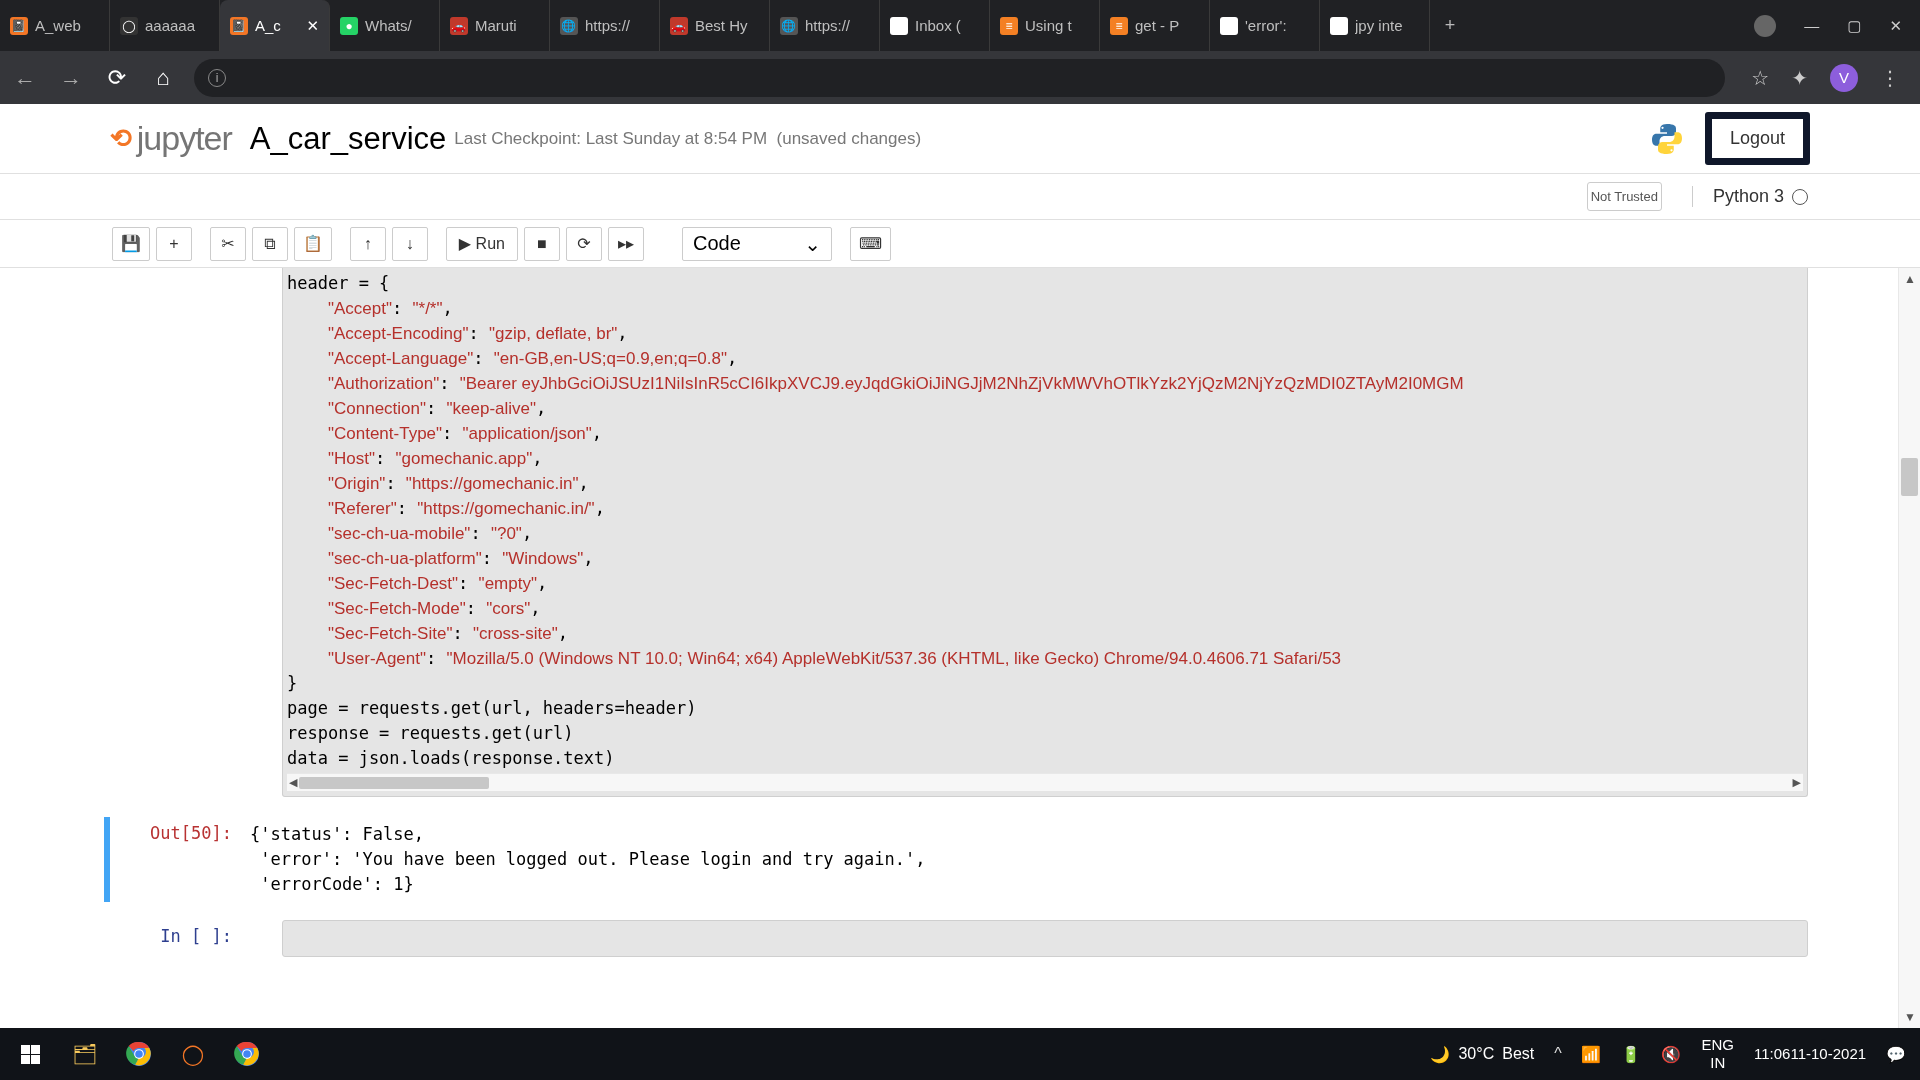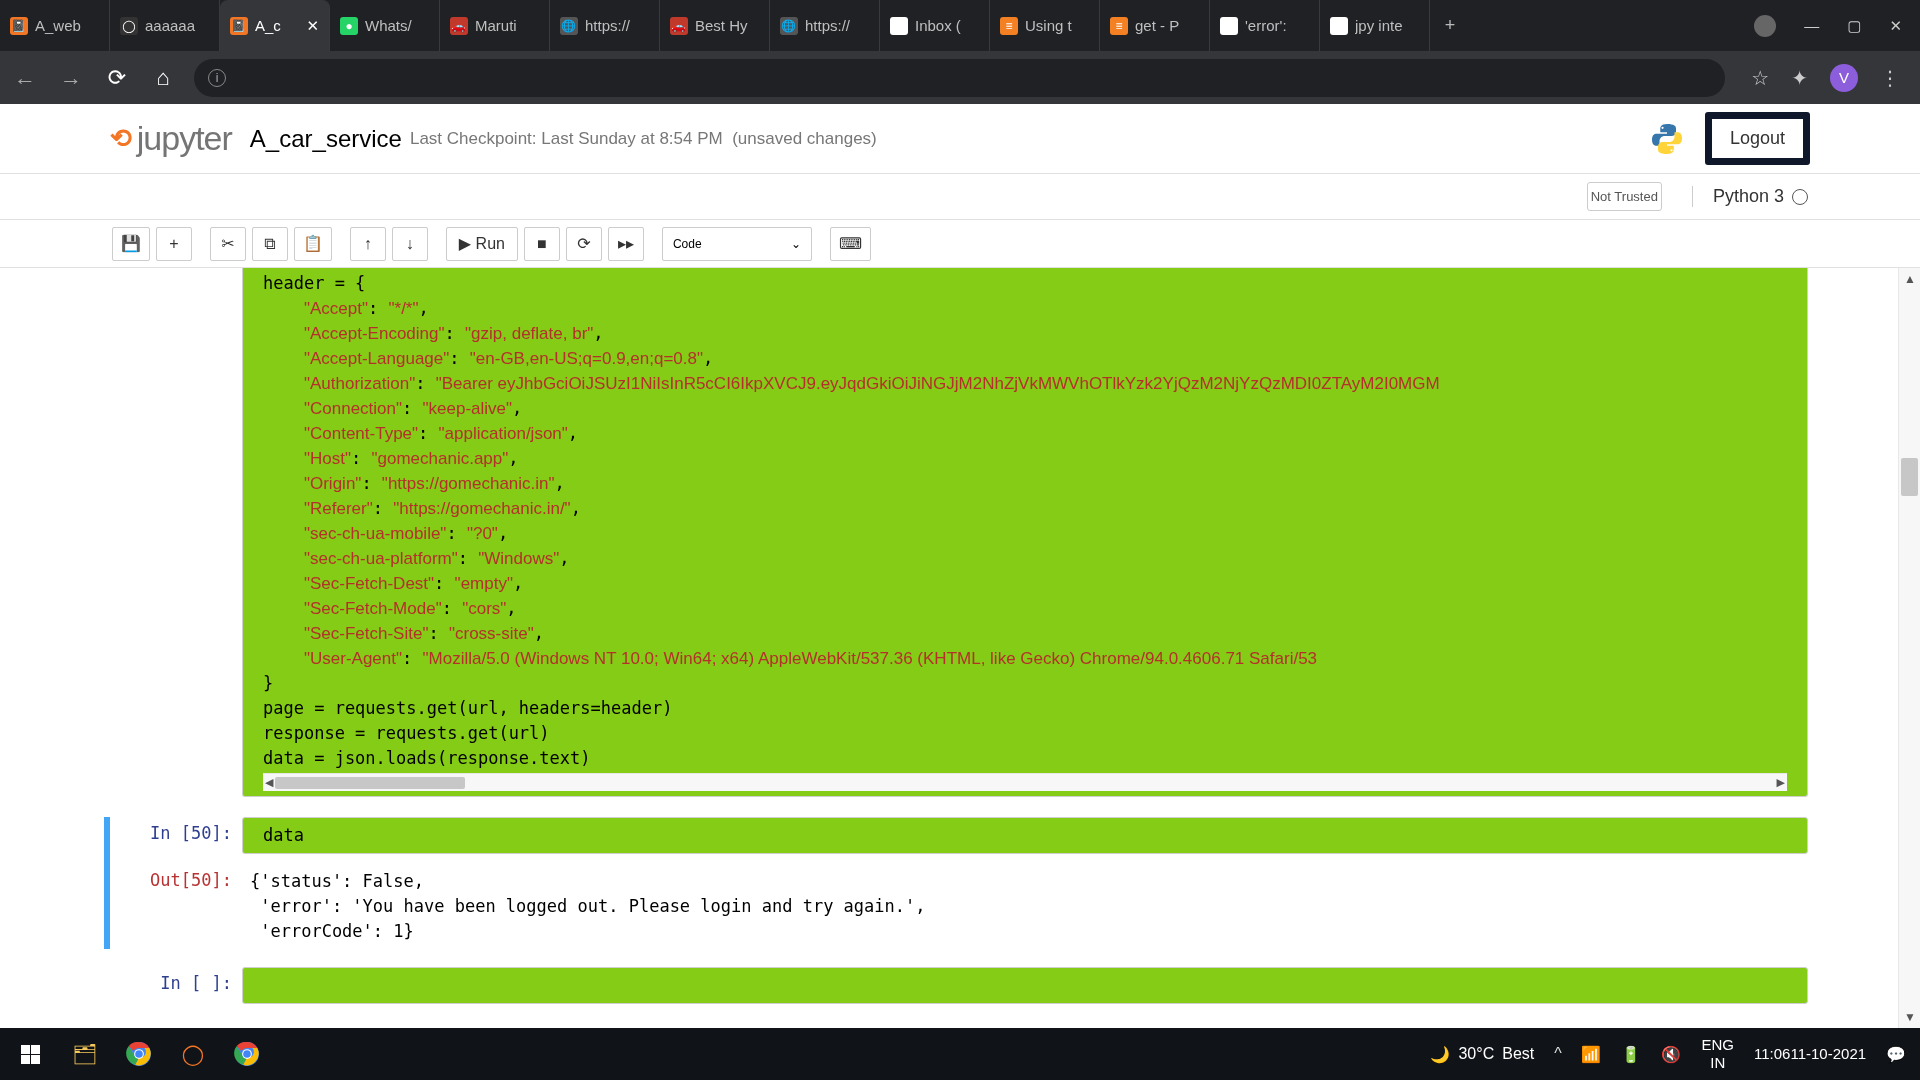--- a/index.html
+++ b/index.html
@@ -25,53 +25,53 @@
 .url-host { color:#fff; }
 .url-path { color:#a7a7a7; }
 .nav-right { display:flex; align-items:center; gap:22px; padding: 0 10px; color:#ccc; font-size:20px;}
 .avatar { width:28px; height:28px; border-radius:50%; background:#8d5edc; color:#fff; display:flex; align-items:center; justify-content:center; font-size:15px; font-weight:500;}
 
 
 .jupyter-page { background:#fff; height: calc(100% - 51px - 53px - 52px); overflow:hidden; }
 .jp-header { display:flex; align-items:center; padding: 8px 0 8px 110px; border-bottom: 1px solid #e0e0e0; height:70px; }
 .jp-logo { font-size: 34px; color:#757575; font-weight: 400; letter-spacing:-1px; display:flex; align-items:center; gap:6px;}
 .jp-logo .orbit { color:#f37626; font-weight:bold; font-size:26px; }
-.jp-title { font-size: 24px; color:#000; margin-left: 18px; }
+.jp-title { font-size: 31px; color:#000; margin-left: 18px; }
 .jp-checkpoint { font-size: 17px; color:#777; margin-left: 8px; }
 .jp-header-right { margin-left:auto; display:flex; align-items:center; gap:20px; padding-right: 110px;}
 .py-logo { width:36px; height:36px; }
 .logout-btn { border:7px solid #0f172a; padding: 9px 18px; border-radius:3px; font-size:18px; color:#333; background:#fff;}
 
 .jp-menu { display:flex; align-items:center; padding: 0 0 0 120px; height: 46px; border-bottom:1px solid #e0e0e0; font-size:19px; color:#333; }
 .jp-menu .mi { margin-right: 38px; }
 .jp-menu-right { margin-left:auto; display:flex; align-items:center; gap:30px; padding-right:112px;}
 .not-trusted { border:1px solid #ccc; padding:6px 3px; border-radius:3px; font-size:13px; color:#555;}
 .kernel-name { font-size:18px; color:#333; display:flex; align-items:center; gap:8px; border-left:1px solid #ccc; padding-left:20px;}
 .kernel-circle { width:16px; height:16px; border:1.5px solid #555; border-radius:50%;}
 
 .jp-toolbar { display:flex; align-items:center; padding: 6px 0 6px 112px; border-bottom: 1px solid #e0e0e0; gap:6px; height:48px; background:#fff;}
 .tb-btn { border:1px solid #ccc; background:#fff; height:34px; min-width:36px; padding:0 8px; display:inline-flex; align-items:center; justify-content:center; font-size:16px; color:#333; border-radius:2px;}
 .tb-btn.wide { padding: 0 12px; gap:6px;}
 .tb-sep { width:6px; }
-.celltype { border:1px solid #ccc; height:34px; width:150px; padding:0 10px; font-size:12px; display:flex; align-items:center; justify-content:space-between; border-radius:2px;}
+.celltype { border:1px solid #ccc; height:34px; width:150px; padding:0 10px; font-size:20px; display:flex; align-items:center; justify-content:space-between; border-radius:2px;margin-left:20px;}
 
 
 .notebook { padding: 0 112px 0 112px; height: calc(100% - 70px - 46px - 48px); overflow:hidden; position:relative;}
 .scroll-ind { position:absolute; right:0; top:0; width:22px; height:100%; background:#f7f7f7; border-left:1px solid #e8e8e8;}
 .scroll-ind .arrow { position:absolute; left:5px; font-size:12px; color:#555;}
 .scroll-ind .arrow.up { top:4px;}
 .scroll-ind .arrow.down { bottom:4px;}
 .scroll-ind .thumb { position:absolute; right:2px; width:17px; height:38px; background:#c7c7c7; top:190px; border-radius:2px;}
 
 .code-cell { margin: 6px 0; }
 .cell-body { display:flex; }
 .prompt { width:130px; text-align:right; padding: 6px 10px 0 0; font-family: "DejaVu Sans Mono", Menlo, Consolas, monospace; font-size:17px;}
 .prompt.in { color:#2e3f8f; }
 .prompt.out { color:#b83232; }
-.input-area { flex:1; background:#84cc16; border:1px solid #cfcfcf; border-radius:3px; padding: 5px 20px; overflow:hidden;}
+.input-area { flex:1; background:#e5e5e5; border:1px solid #cfcfcf; border-radius:3px; padding: 5px 4px; overflow:hidden;margin-left:40px;}
 .output-area { flex:1; padding: 5px 8px; }
 pre.code { font-family: "DejaVu Sans Mono", Menlo, Consolas, monospace; font-size:17px; line-height:25px; white-space:pre; color:#000; overflow:hidden;}
 .tok-s { color:#b5302b; }
 .hscroll { height:18px; background:#f7f7f7; border-top:1px solid #e8e8e8; position:relative; margin-top:2px;}
 .hscroll .thumb { position:absolute; left:12px; width:190px; height:12px; top:3px; background:#c7c7c7; border-radius:2px;}
 .hscroll .ar { position:absolute; font-size:11px; color:#555; top:2px;}
 .hscroll .ar.l { left:2px;} .hscroll .ar.r { right:2px;}
 .cell-selected { border-left: 6px solid #42a5f5; padding-left:2px; margin-left:-8px; }
 
 
@@ -262,26 +262,20 @@
           <div class="hscroll">
             <span class="ar l">◀</span>
             <span class="thumb"></span>
             <span class="ar r">▶</span>
           </div>
         </div>
       </div>
     </div>
 
     <div class="code-cell cell-selected" style="margin-top:20px;">
-      <div class="cell-body">
-        <div class="prompt in">In [50]:</div>
-        <div class="input-area">
-          <pre class="code">data</pre>
-        </div>
-      </div>
       <div class="cell-body" style="margin-top:10px;">
         <div class="prompt out">Out[50]:</div>
         <div class="output-area">
           <pre class="code">{'status': False,
  'error': 'You have been logged out. Please login and try again.',
  'errorCode': 1}</pre>
         </div>
       </div>
     </div>
 

